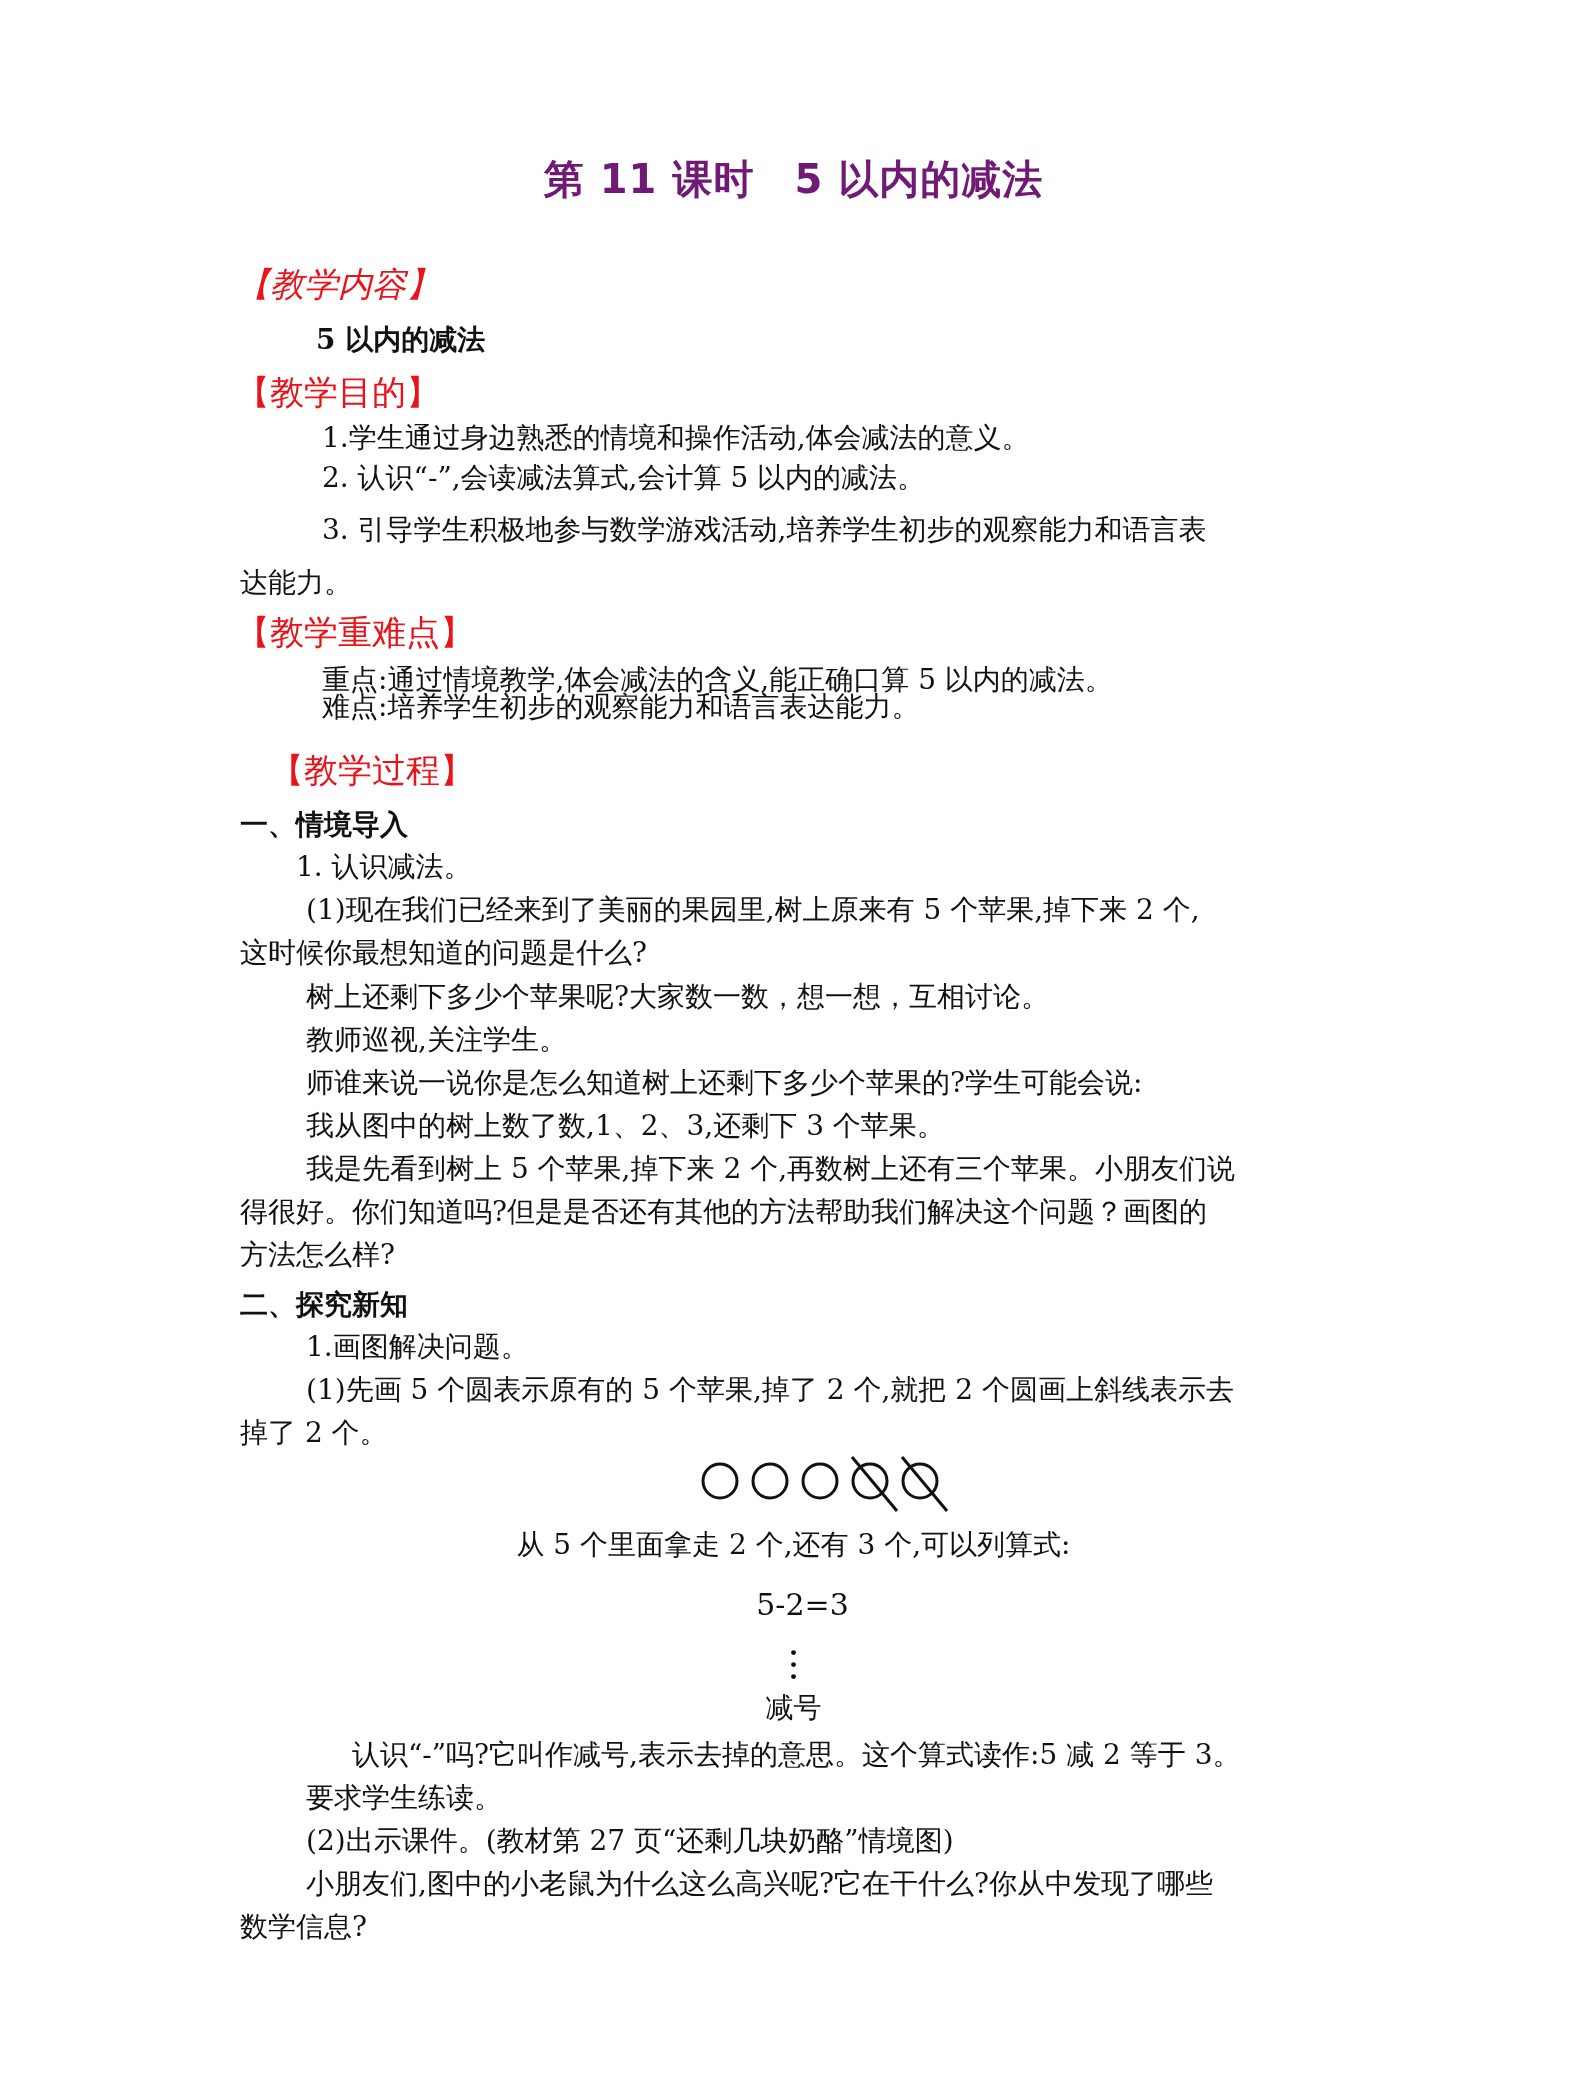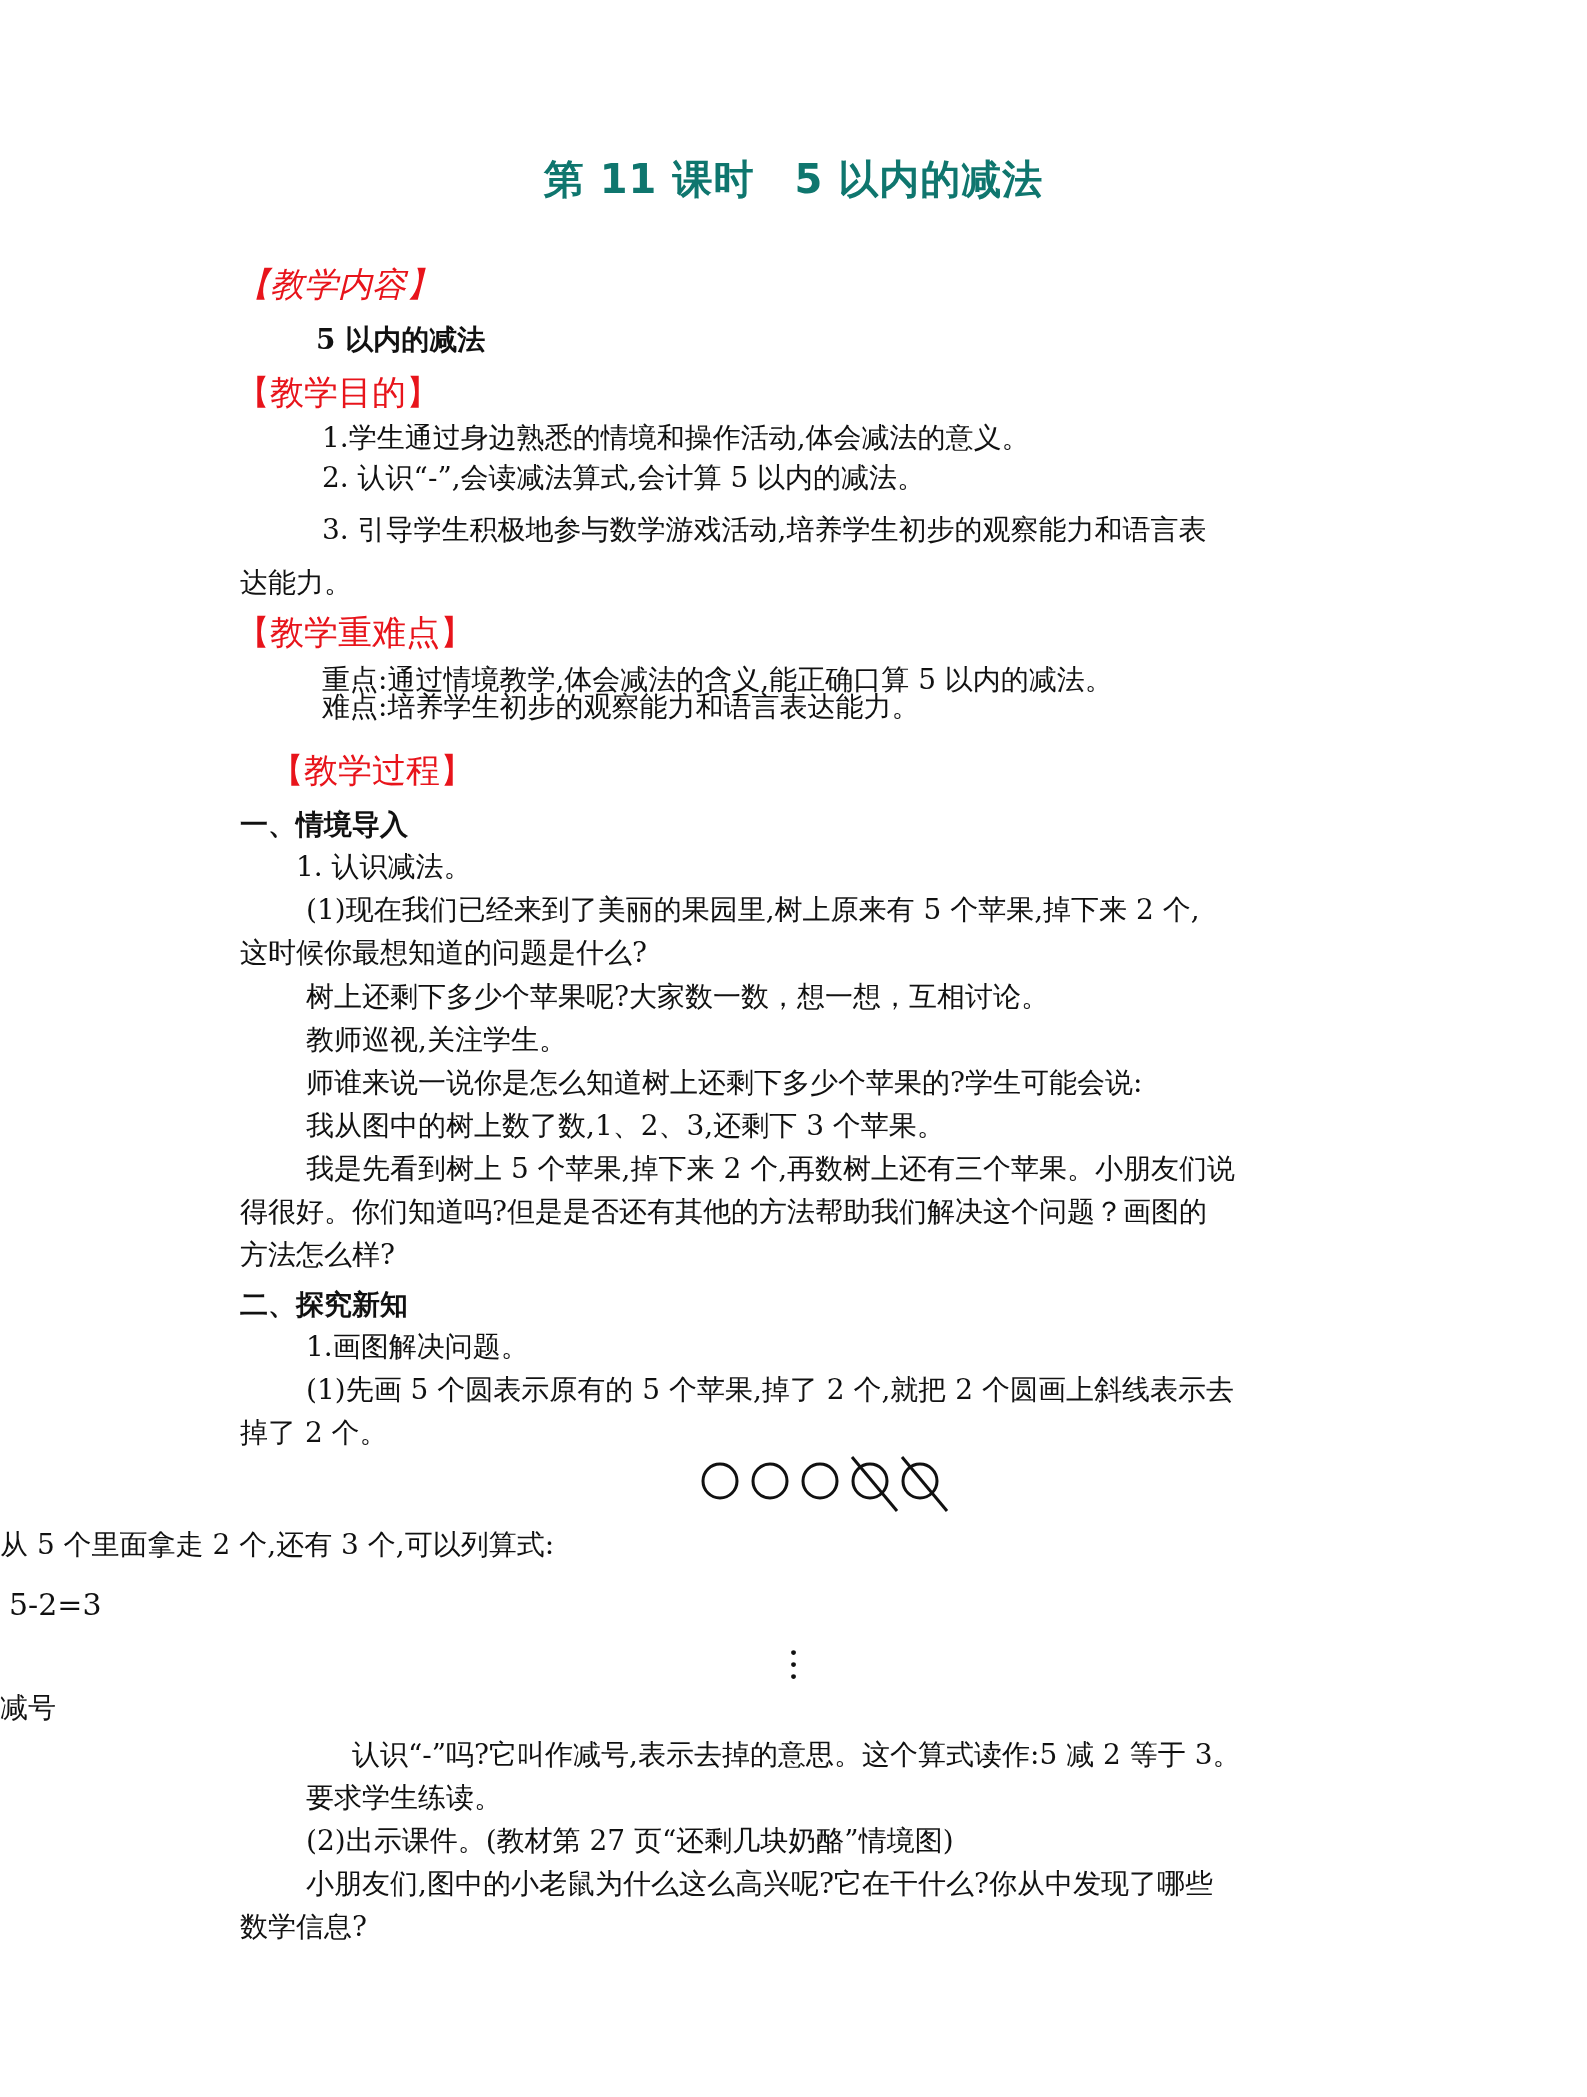--- a/index.html
+++ b/index.html
@@ -1,27 +1,27 @@
 <!DOCTYPE html>
 <html><head>
 <meta charset="utf-8">
 <style>
   html, body { margin: 0; padding: 0; background: #ffffff; }
   body { width: 1587px; height: 2097px; position: relative; overflow: hidden;
          font-family: "DejaVu Serif", "Liberation Serif", serif; color: #111; }
   .page { position: absolute; left: 0; top: 0; width: 1587px; height: 2097px; }
   .title { position: absolute; left: 0; width: 1587px; top: 152px; text-align: center;
            font-family: "DejaVu Sans", "Liberation Sans", sans-serif; font-weight: bold;
-           font-size: 40px; color: #0f766e; letter-spacing: 1px; }
+           font-size: 40px; color: #701a75; letter-spacing: 1px; }
   .title .gap { display: inline-block; width: 40px; }
   .sec { position: absolute; left: 236px; font-size: 34px; color: #e8141b; line-height: 44px; }
   .line { position: absolute; font-size: 28px; line-height: 40px; white-space: nowrap; color: #111; }
   .bold { font-weight: bold; }
   .head2 { font-size: 28px; font-weight: bold; }
-  .center { left: 0; width: 1587px; text-align: left; }
+  .center { left: 0; width: 1587px; text-align: center; }
   .circles { position: absolute; left: 700px; top: 1455px; width: 260px; height: 60px; }
   .eq { font-size: 30px; padding-left: 9px; }
   .dots { position: absolute; left: 0; width: 1587px; text-align: center; top: 1647px;
           font-size: 26px; line-height: 12px; font-weight: bold; }
 </style>
 </head>
 <body>
 
 <div class="page">
 

